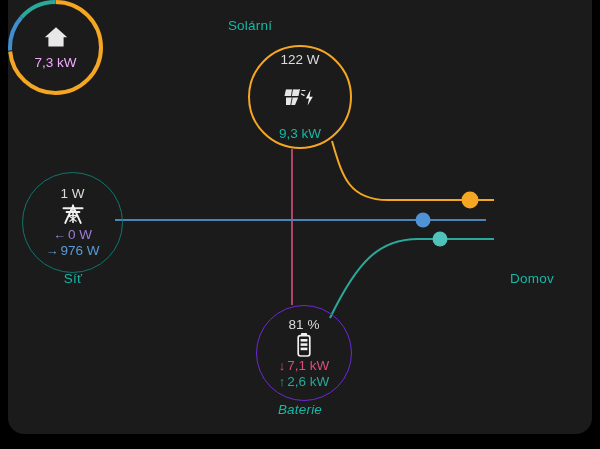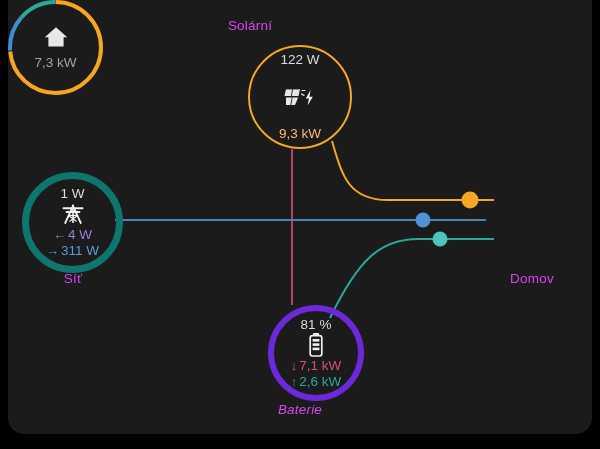--- a/index.html
+++ b/index.html
@@ -52,21 +52,21 @@
     display: flex;
     flex-direction: column;
     align-items: center;
     justify-content: center;
     background: transparent;
   }
   .node-label {
     position: absolute;
     width: 200px;
     text-align: center;
-    color: #d946ef;
+    color: #14b8a6;
     font-size: 13.5px;
     letter-spacing: .2px;
     white-space: nowrap;
   }
 
   .val-top {
     color: #dcdcdc;
     font-size: 13.5px;
     line-height: 15px;
     white-space: nowrap;
@@ -85,50 +85,50 @@
 
   
   #solar-circle {
     left: 240px;
     top: 45px;
     width: 104px;
     height: 104px;
     border: 2px solid var(--solar, #f5a623);
   }
   #solar-circle .val-top { margin-bottom: 17px; }
-  #solar-circle .val-main { color: #fdba74; margin-top: 16px; }
+  #solar-circle .val-main { color: #14b8a6; margin-top: 16px; }
   #solar-label { left: 142px; top: 18px; }
 
   
   #grid-circle {
     left: 14px;
     top: 172px;
     width: 101px;
     height: 101px;
-    border: 7px solid #0f766e;
+    border: 1px solid #0f766e;
   }
   #grid-circle .gridrow {
     font-size: 13.5px;
     line-height: 16px;
     white-space: nowrap;
     display: flex;
     align-items: center;
     gap: 2px;
   }
   #grid-circle .grid-export { color: #9b7fd4; }
   #grid-circle .grid-import { color: #5b9bd5; }
   #grid-label { left: -35px; top: 271px; }
 
   
   #battery-circle {
-    left: 260px;
+    left: 248px;
     top: 305px;
     width: 96px;
     height: 96px;
-    border: 6px solid #6d28d9;
+    border: 1px solid #6d28d9;
   }
   #battery-circle .batrow {
     font-size: 13.5px;
     line-height: 16px;
     white-space: nowrap;
     display: flex;
     align-items: center;
     gap: 2px;
   }
   #battery-circle .bat-in { color: #d94f7c; }
@@ -151,21 +151,21 @@
   #home-inner {
     position: absolute;
     left: 0; top: 0;
     width: 95px;
     height: 95px;
     display: flex;
     flex-direction: column;
     align-items: center;
     justify-content: center;
   }
-  #home-inner .val-main { color: #a3a3a3; margin-top: 5px; }
+  #home-inner .val-main { color: #f0abfc; margin-top: 5px; }
   #home-label { left: 424px; top: 271px; }
 
   .arrow-glyph { font-size: 13px; }
 </style>
 </head>
 <body>
 
 <div id="screen">
   <div id="card">
 
@@ -216,25 +216,25 @@
             <path d="M6.5 10 L19.5 10" stroke="#f0f0f0" stroke-width="1.8" stroke-linecap="round"></path>
             <path d="M13 2.5 L13 21" stroke="#f0f0f0" stroke-width="1.6"></path>
             <path d="M13 4 L5.2 21" stroke="#f0f0f0" stroke-width="1.8" stroke-linecap="round"></path>
             <path d="M13 4 L20.8 21" stroke="#f0f0f0" stroke-width="1.8" stroke-linecap="round"></path>
             <path d="M8.6 13.5 L17.4 13.5" stroke="#f0f0f0" stroke-width="1.4"></path>
             <path d="M9.1 14 L16.6 19.5 M16.9 14 L9.4 19.5" stroke="#f0f0f0" stroke-width="1.1"></path>
           </svg>
         </div>
         <div class="gridrow grid-export">
           <span class="arrow-glyph">←</span>
-          <span>4 W</span>
+          <span>0 W</span>
         </div>
         <div class="gridrow grid-import">
           <span class="arrow-glyph">→</span>
-          <span>311 W</span>
+          <span>976 W</span>
         </div>
       </div>
     </div>
 
     <div class="node">
       <div id="battery-label" class="node-label">Baterie</div>
       <div id="battery-circle" class="node-circle">
         <div class="val-top">81 %</div>
         <div class="icon-wrap">
           <svg width="18" height="26" viewBox="0 0 18 26">

